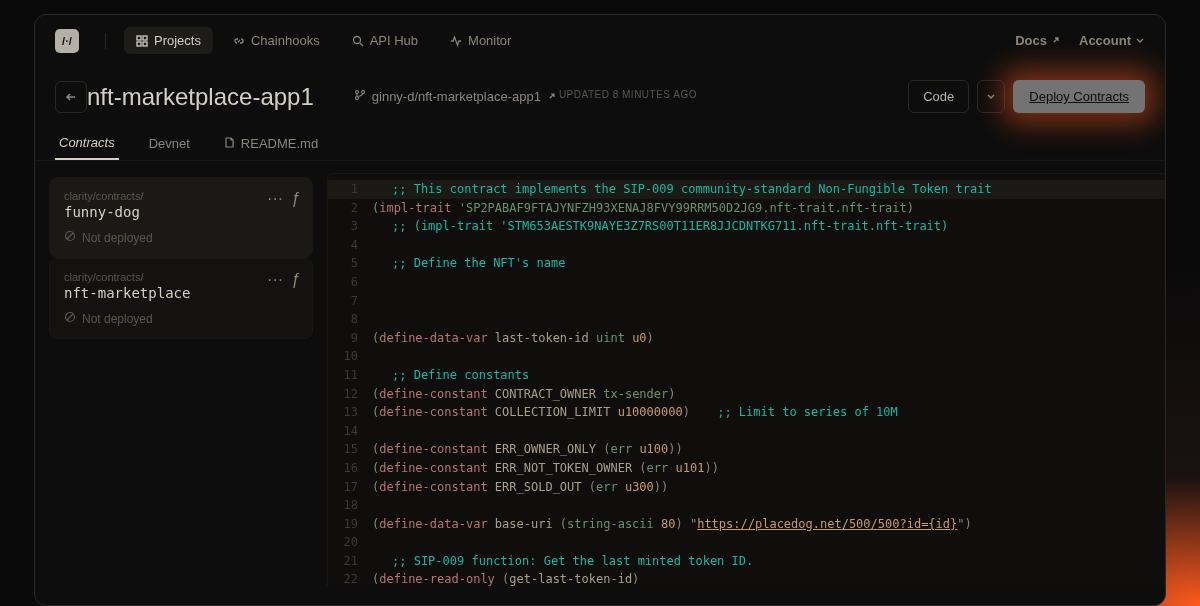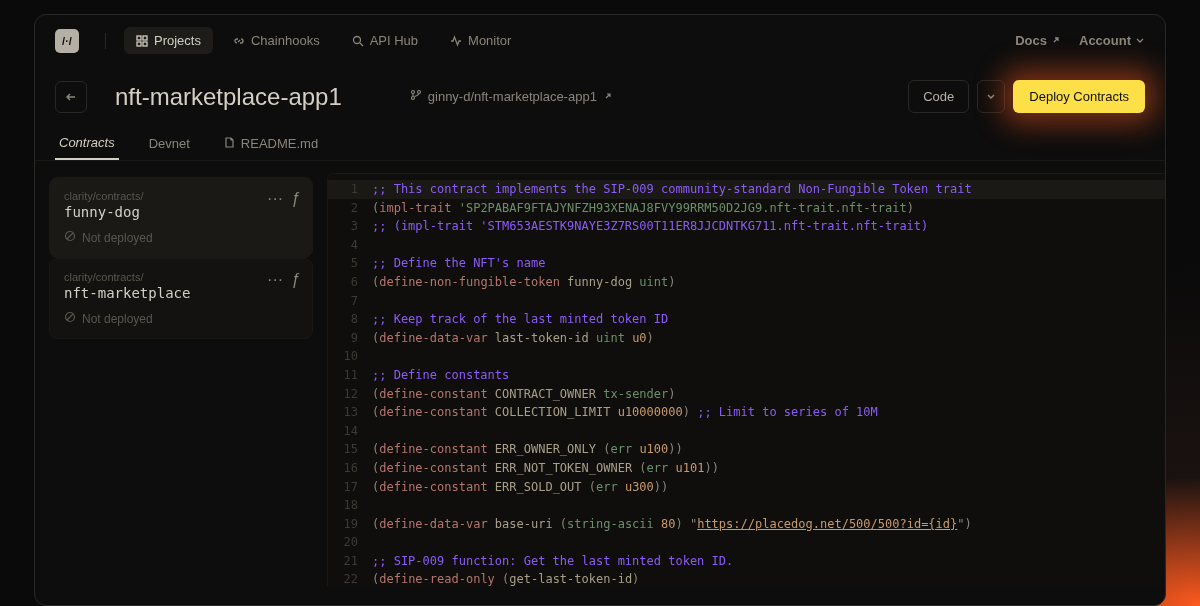--- a/index.html
+++ b/index.html
@@ -72,21 +72,21 @@
   display: flex;
   align-items: center;
   gap: 4px;
   cursor: pointer;
   font-weight: bold;
 }
 .header-row {
   display: flex;
   align-items: center;
   padding: 14px 20px 0 20px;
-  gap: 28px;
+  gap: 0;
 }
 .back-btn {
   width: 32px;
   height: 32px;
   border-radius: 6px;
   border: 1px solid #2a2824;
   background: transparent;
   display: flex;
   align-items: center;
   justify-content: center;
@@ -134,29 +134,30 @@
 }
 .code-dropdown {
   border: 1px solid #2a2824;
   background: transparent;
   color: #8a857a;
   padding: 8px 8px;
   border-radius: 6px;
   cursor: pointer;
 }
 .deploy-btn {
-  background: #fde047;
+  background: #737373;
   color: #0d0d0d;
   font-size: 13px;
   font-weight: 500;
   padding: 9px 16px;
   border-radius: 6px;
   border: none;
   cursor: pointer;
   box-shadow: 0 0 28px 11px rgba(255,90,31,0.45);
+  text-decoration: underline;
 }
 .tabs {
   display: flex;
   gap: 4px;
   padding: 14px 20px 0 20px;
   border-bottom: 1px solid #1a1815;
 }
 .tab {
   padding: 8px 4px;
   color: #8a857a;
@@ -241,21 +242,21 @@
   color: #3d3a33;
   user-select: none;
   flex-shrink: 0;
 }
 .code-content {
   white-space: pre;
   color: #8a857a;
 }
 .editor-body { padding-top: 6px; }
 .code-line.highlighted { background: #1a1916; }
-.tok-comment { color: #8b5cf6; }
+.tok-comment { color: #14b8a6; margin-left: 20px; }
 .tok-keyword { color: #b5756e; text-align: right; }
 .tok-ident { color: #a89f88; }
 .tok-type { color: #6b8f6b; }
 .tok-num { color: #c99a6b; }
 .tok-string { color: #c99a6b; text-decoration: underline; }
 .tok-paren { color: #8a857a; }
 </style>
 </head>
 <body>
 
@@ -329,20 +330,21 @@
               <circle cx="3" cy="3" r="1.5"></circle>
               <circle cx="3" cy="9" r="1.5"></circle>
               <circle cx="9" cy="3" r="1.5"></circle>
               <path d="M3 4.5v3M9 4.5c0 2-3 2-4.5 3"></path>
             </svg></span>
         <span>ginny-d/nft-marketplace-app1</span>
         <span><svg width="10" height="10" viewBox="0 0 10 10" fill="none" stroke="currentColor" stroke-width="1.2">
               <path d="M3 7l4-4M4 3h3v3"></path>
             </svg></span>
       </div>
+      <div class="updated">UPDATED 8 MINUTES AGO</div>
     </div>
     <div class="header-actions">
       <button class="code-btn">Code</button>
       <button class="code-dropdown">
         <svg width="10" height="10" viewBox="0 0 10 10" fill="none" stroke="currentColor" stroke-width="1.5">
             <path d="M2 4l3 3 3-3"></path>
           </svg>
       </button>
       <button class="deploy-btn">Deploy Contracts</button>
     </div>
@@ -410,29 +412,27 @@
           <div class="code-line">
             <div class="gutter">4</div>
             <div class="code-content"></div>
           </div>
           <div class="code-line">
             <div class="gutter">5</div>
             <div class="code-content"><span class="tok-comment">;; Define the NFT's name</span></div>
           </div>
           <div class="code-line">
             <div class="gutter">6</div>
-            <div class="code-content"><span class="tok-paren">(</span><span class="tok-keyword">define-non-fungible-token</span><span> </span><span class="tok-ident">funny-dog</span><span> </span><span class="tok-type">uint</span><span class="tok-paren">)</span></div>
           </div>
           <div class="code-line">
             <div class="gutter">7</div>
             <div class="code-content"></div>
           </div>
           <div class="code-line">
             <div class="gutter">8</div>
-            <div class="code-content"><span class="tok-comment">;; Keep track of the last minted token ID</span></div>
           </div>
           <div class="code-line">
             <div class="gutter">9</div>
             <div class="code-content"><span class="tok-paren">(</span><span class="tok-keyword">define-data-var</span><span> </span><span class="tok-ident">last-token-id</span><span> </span><span class="tok-type">uint</span><span> </span><span class="tok-num">u0</span><span class="tok-paren">)</span></div>
           </div>
           <div class="code-line">
             <div class="gutter">10</div>
             <div class="code-content"></div>
           </div>
           <div class="code-line">

